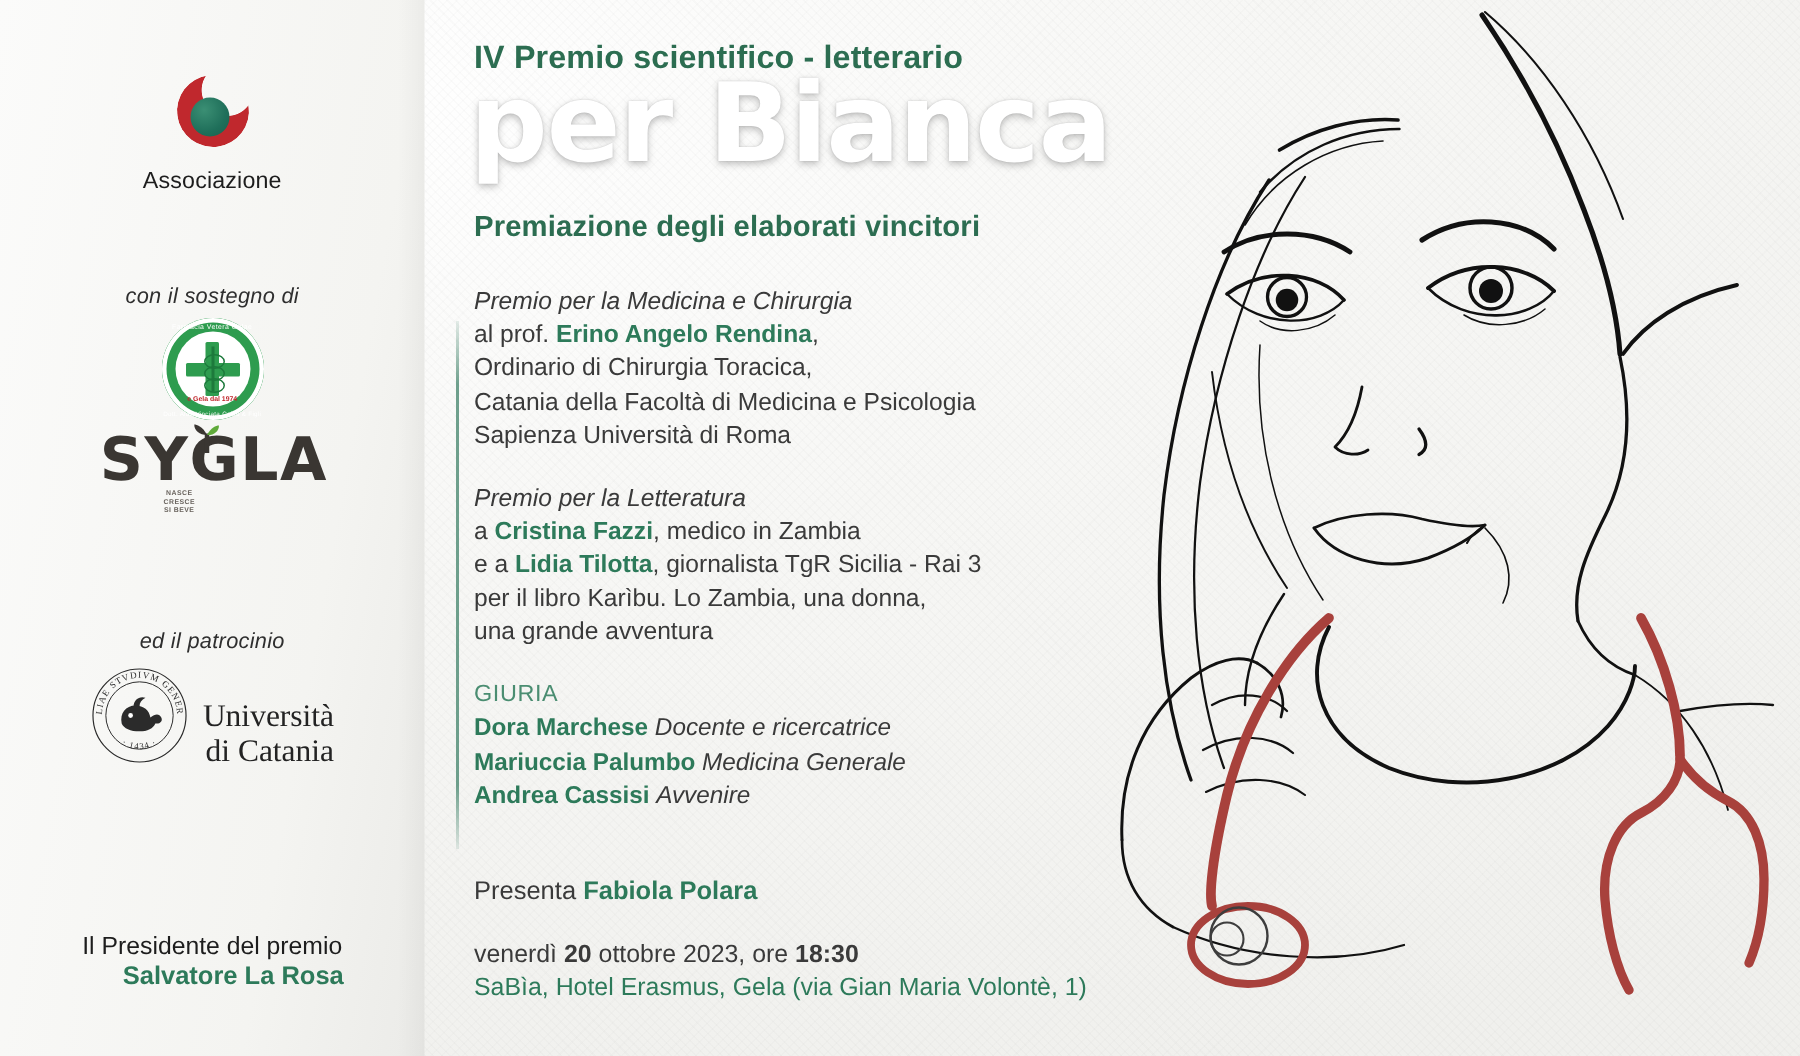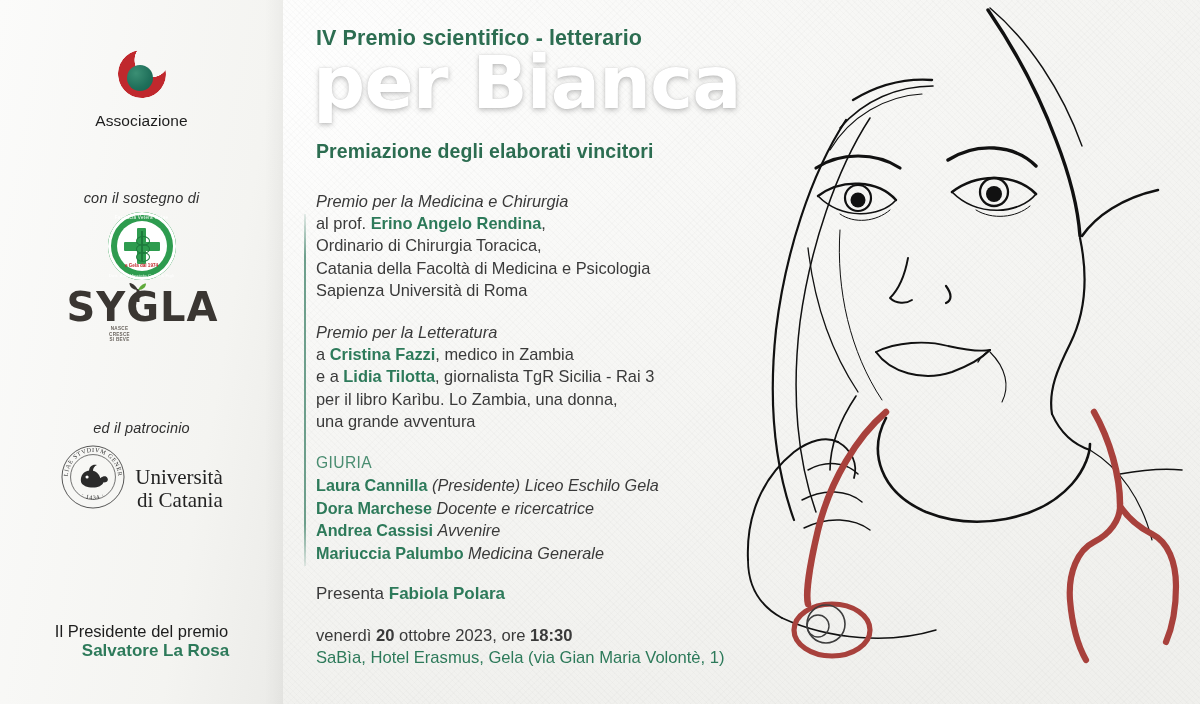--- a/index.html
+++ b/index.html
@@ -220,34 +220,30 @@
       <div>
         <span>e a </span><span class="gb">Lidia Tilotta</span><span>, giornalista TgR Sicilia - Rai 3</span>
       </div>
       <div>per il libro Karìbu. Lo Zambia, una donna,</div>
       <div>una grande avventura</div>
     </div>
 
     <div class="blk" id="b-giu">
       <div class="label">GIURIA</div>
       <div>
-        <span class="gb">Laura Cannilla</span>
-        <span class="it">(Presidente) Liceo Eschilo Gela</span>
-      </div>
-      <div>
         <span class="gb">Dora Marchese</span>
         <span class="it">Docente e ricercatrice</span>
       </div>
       <div>
+        <span class="gb">Mariuccia Palumbo</span>
+        <span class="it">Medicina Generale</span>
+      </div>
+      <div>
         <span class="gb">Andrea Cassisi</span>
         <span class="it">Avvenire</span>
-      </div>
-      <div>
-        <span class="gb">Mariuccia Palumbo</span>
-        <span class="it">Medicina Generale</span>
       </div>
     </div>
 
     <div class="blk" id="b-pres">
       <span>Presenta </span><span class="gb">Fabiola Polara</span>
     </div>
 
     <div class="blk" id="b-when">
       <div>
         <span>venerdì </span><span class="b">20</span><span> ottobre 2023, ore </span><span class="b">18:30</span>

